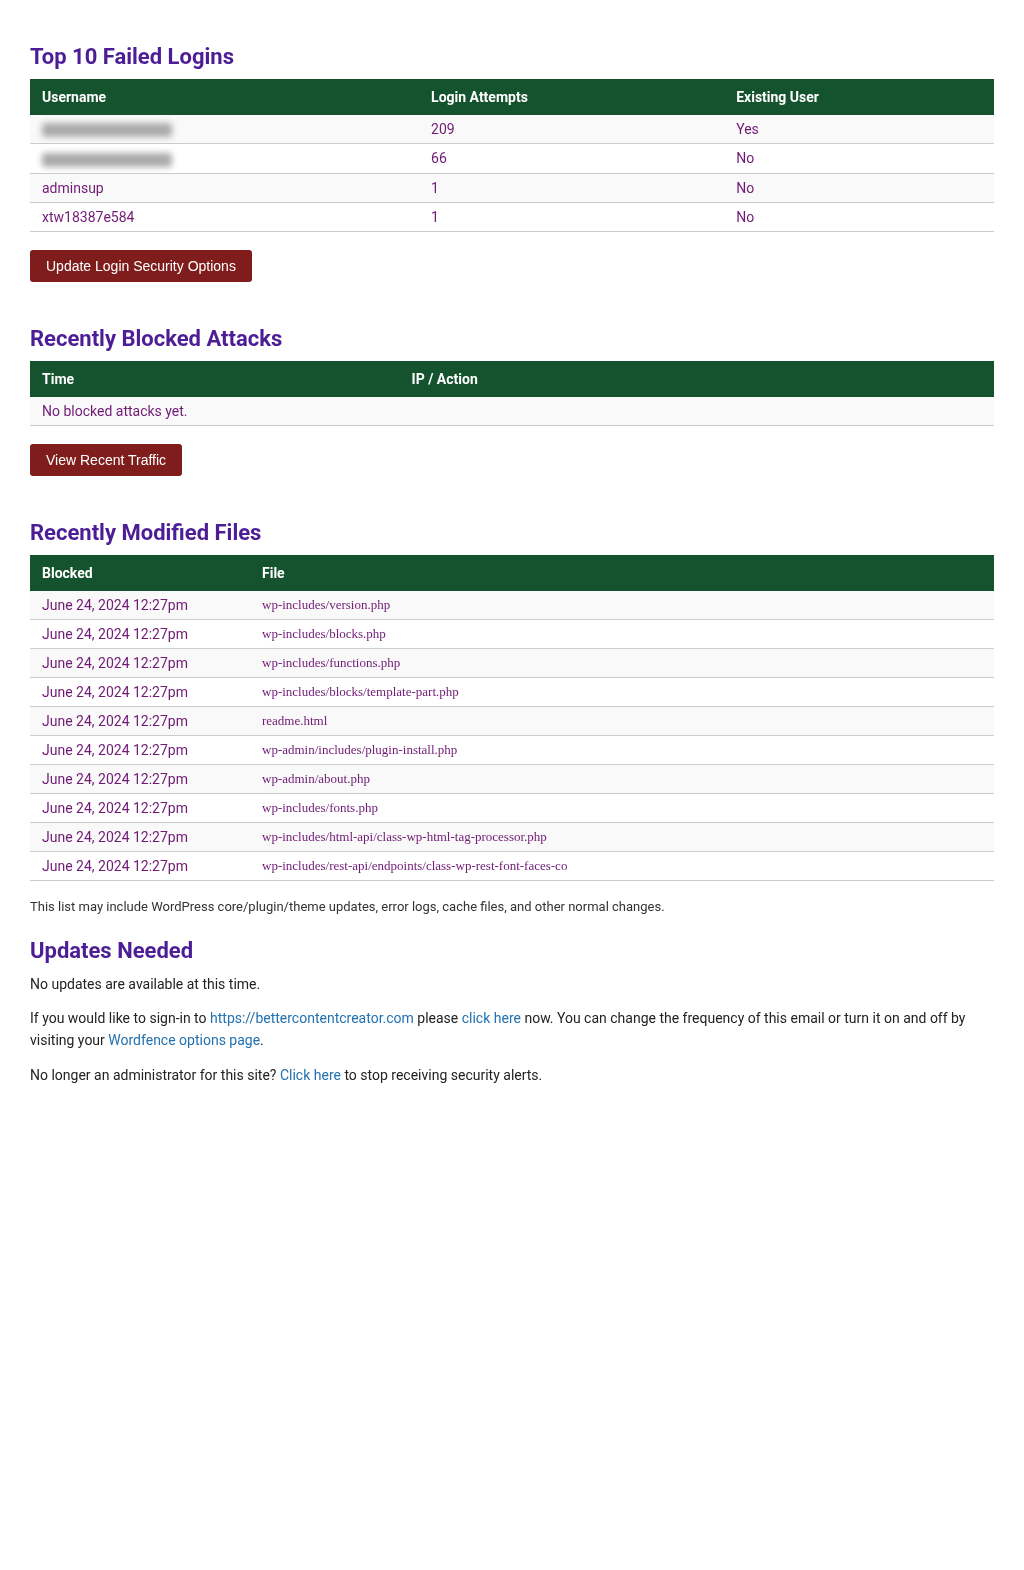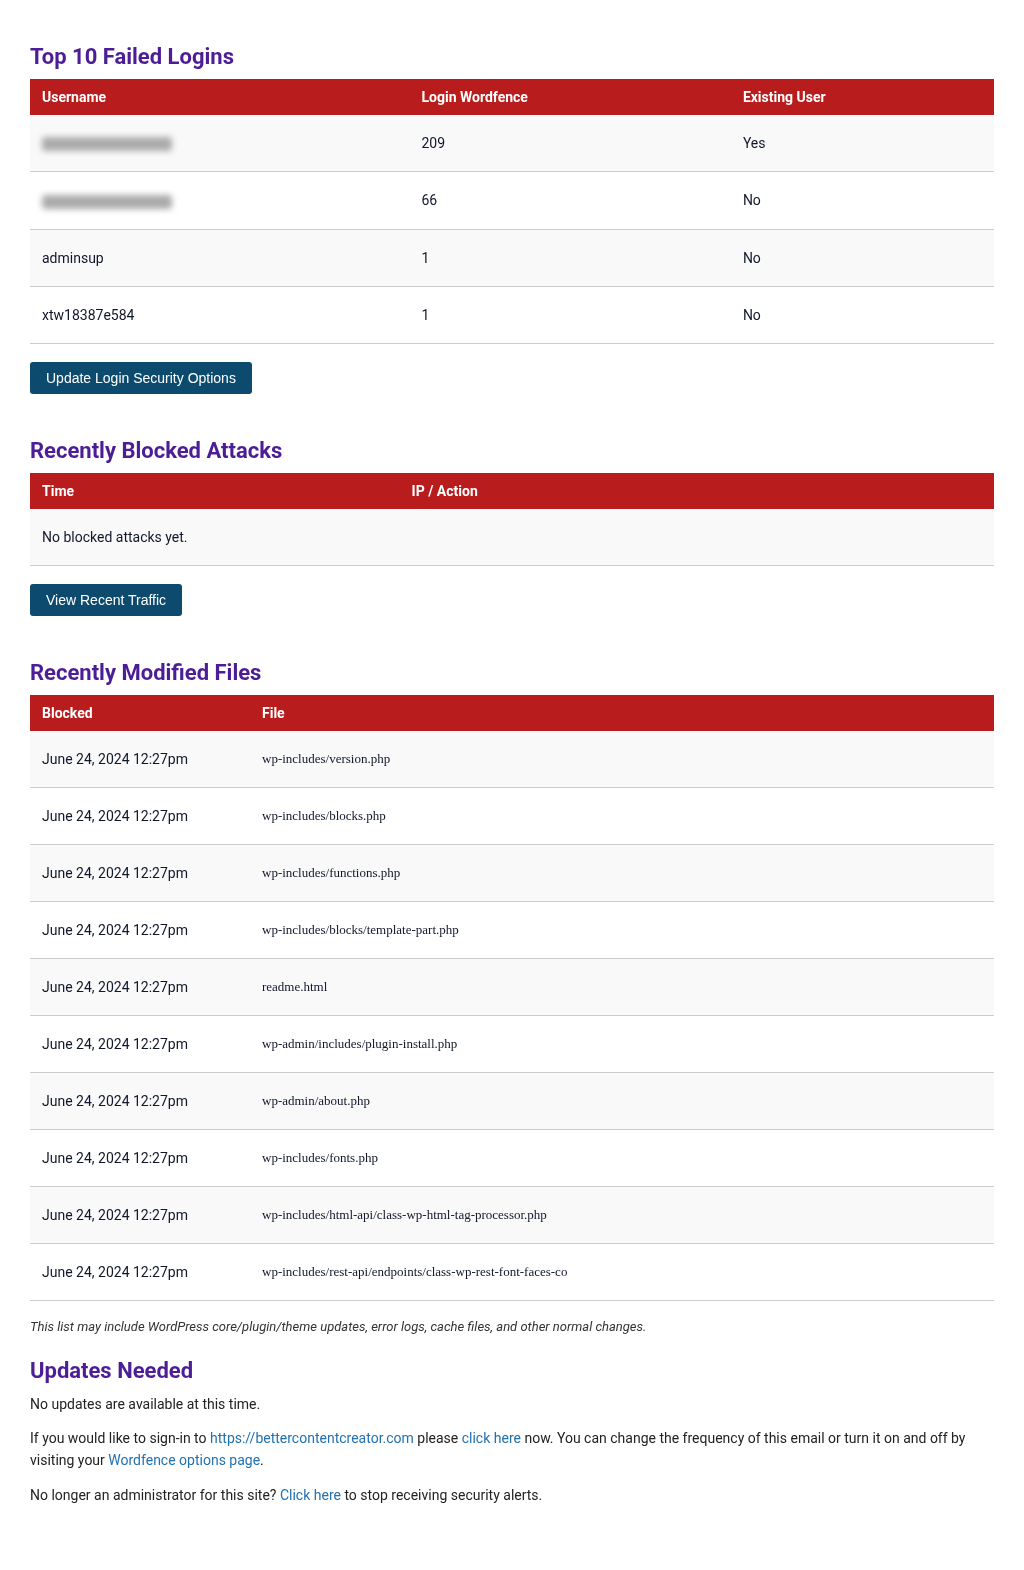--- a/index.html
+++ b/index.html
@@ -20,21 +20,21 @@
       color: #4c1d95;
     }
 
     table {
       width: 100%;
       border-collapse: collapse;
       margin-bottom: 14px;
     }
 
     thead tr {
-      background: #b91c1c;
+      background: #14532d;
       color: #fff;
     }
 
     thead th {
       padding: 10px 12px;
       text-align: left;
       font-size: 14px;
       font-weight: 700;
     }
 
@@ -44,53 +44,52 @@
 
     tbody tr:nth-child(odd) {
       background: #f9f9f9;
     }
 
     tbody tr:nth-child(even) {
       background: #fff;
     }
 
     tbody td {
-      padding: 20px 12px;
-      font-size: 14px;
-      color: #0f172a;
+      padding: 6px 12px;
+      font-size: 14px;
+      color: #701a75;
       margin-top: 16px;
     }
 
     .blurred-text {
       display: inline-block;
       background: #aaa;
       border-radius: 3px;
       height: 14px;
       width: 130px;
       filter: blur(3px);
       vertical-align: middle;
     }
 
     .btn-blue {
       display: inline-block;
-      background: #0c4a6e;
+      background: #7f1d1d;
       color: #fff;
       border: none;
       padding: 8px 16px;
       font-size: 14px;
       font-weight: 500;
       border-radius: 3px;
       cursor: pointer;
       margin-bottom: 20px;
       margin-top: 4px;
       text-decoration: none;
     }
 
     .footnote {
-      font-style: italic;
       font-size: 13px;
       color: #333;
       margin-top: 18px;
       margin-bottom: 20px;
     }
 
     .updates-section {
       margin-top: 10px;
     }
 
@@ -117,21 +116,21 @@
   </style>
 </head>
 <body>
 
 <section>
   <h2>Top 10 Failed Logins</h2>
   <table>
     <thead>
       <tr>
         <th>Username</th>
-        <th>Login Wordfence</th>
+        <th>Login Attempts</th>
         <th>Existing User</th>
       </tr>
     </thead>
     <tbody id="failed-logins-tbody">
     <tr>
           <td><span class="blurred-text"></span></td>
           <td>209</td>
           <td>Yes</td>
         </tr>
         <tr>

